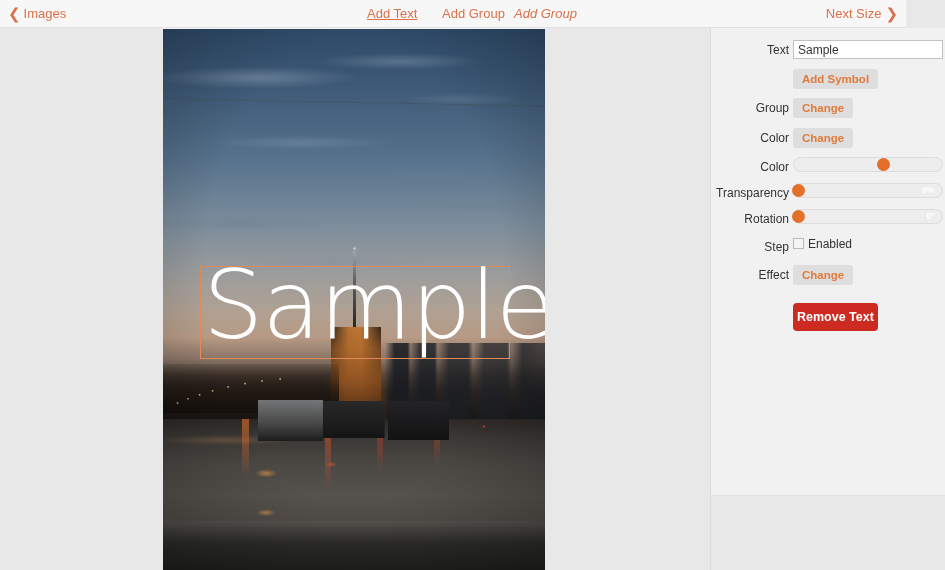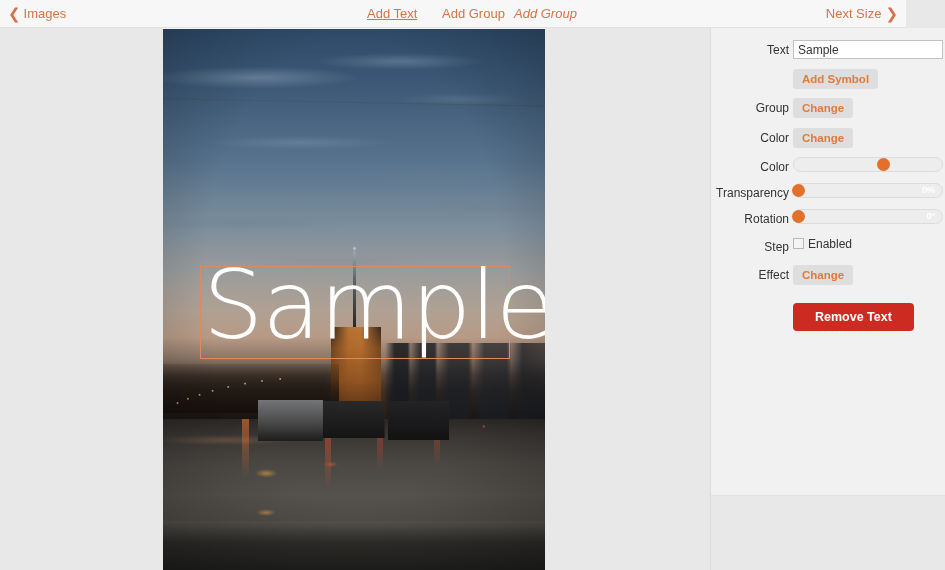--- a/index.html
+++ b/index.html
@@ -371,21 +371,21 @@
   #remove-text-btn {
     position: absolute;
     left: 82px; top: 0;
     background: #cd2a22;
     border: none;
     border-radius: 4px;
     color: #ffffff;
     font-size: 12.5px;
     font-weight: bold;
     font-family: "Liberation Sans", sans-serif;
-    padding: 7px 22px;
+    padding: 7px 4px;
     cursor: pointer;
     line-height: 14px;
     text-align: right;
   }
 </style>
 </head>
 <body>
 
 <div id="topbar">
   <div class="nav-link" id="back-images">

